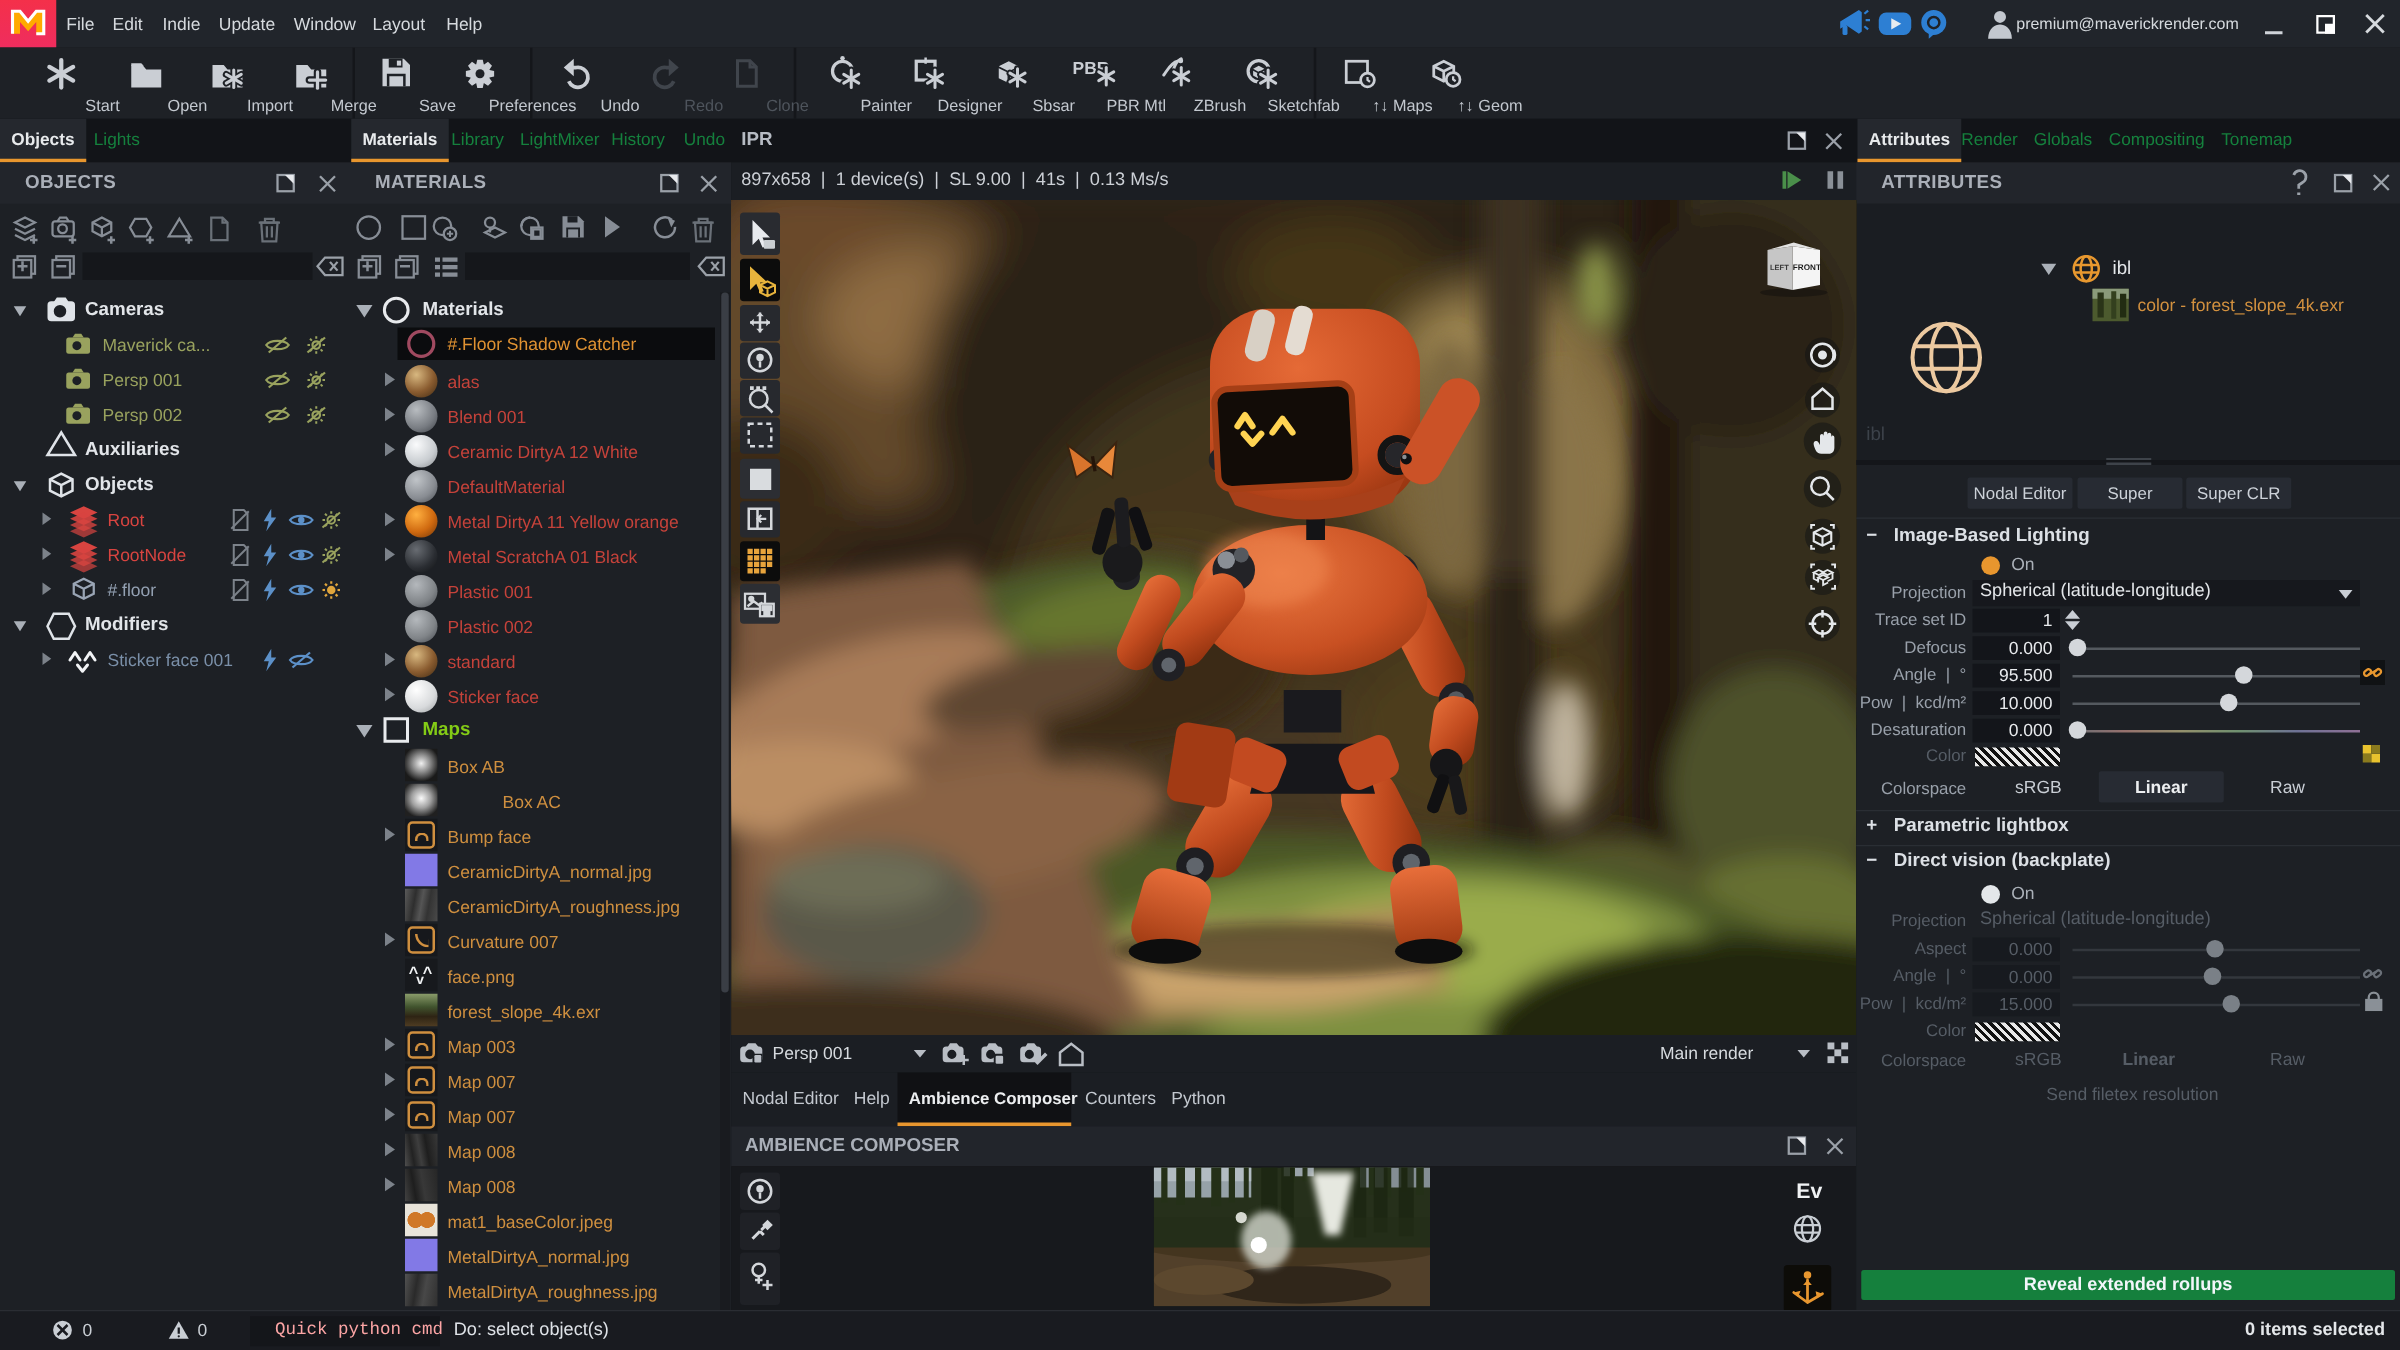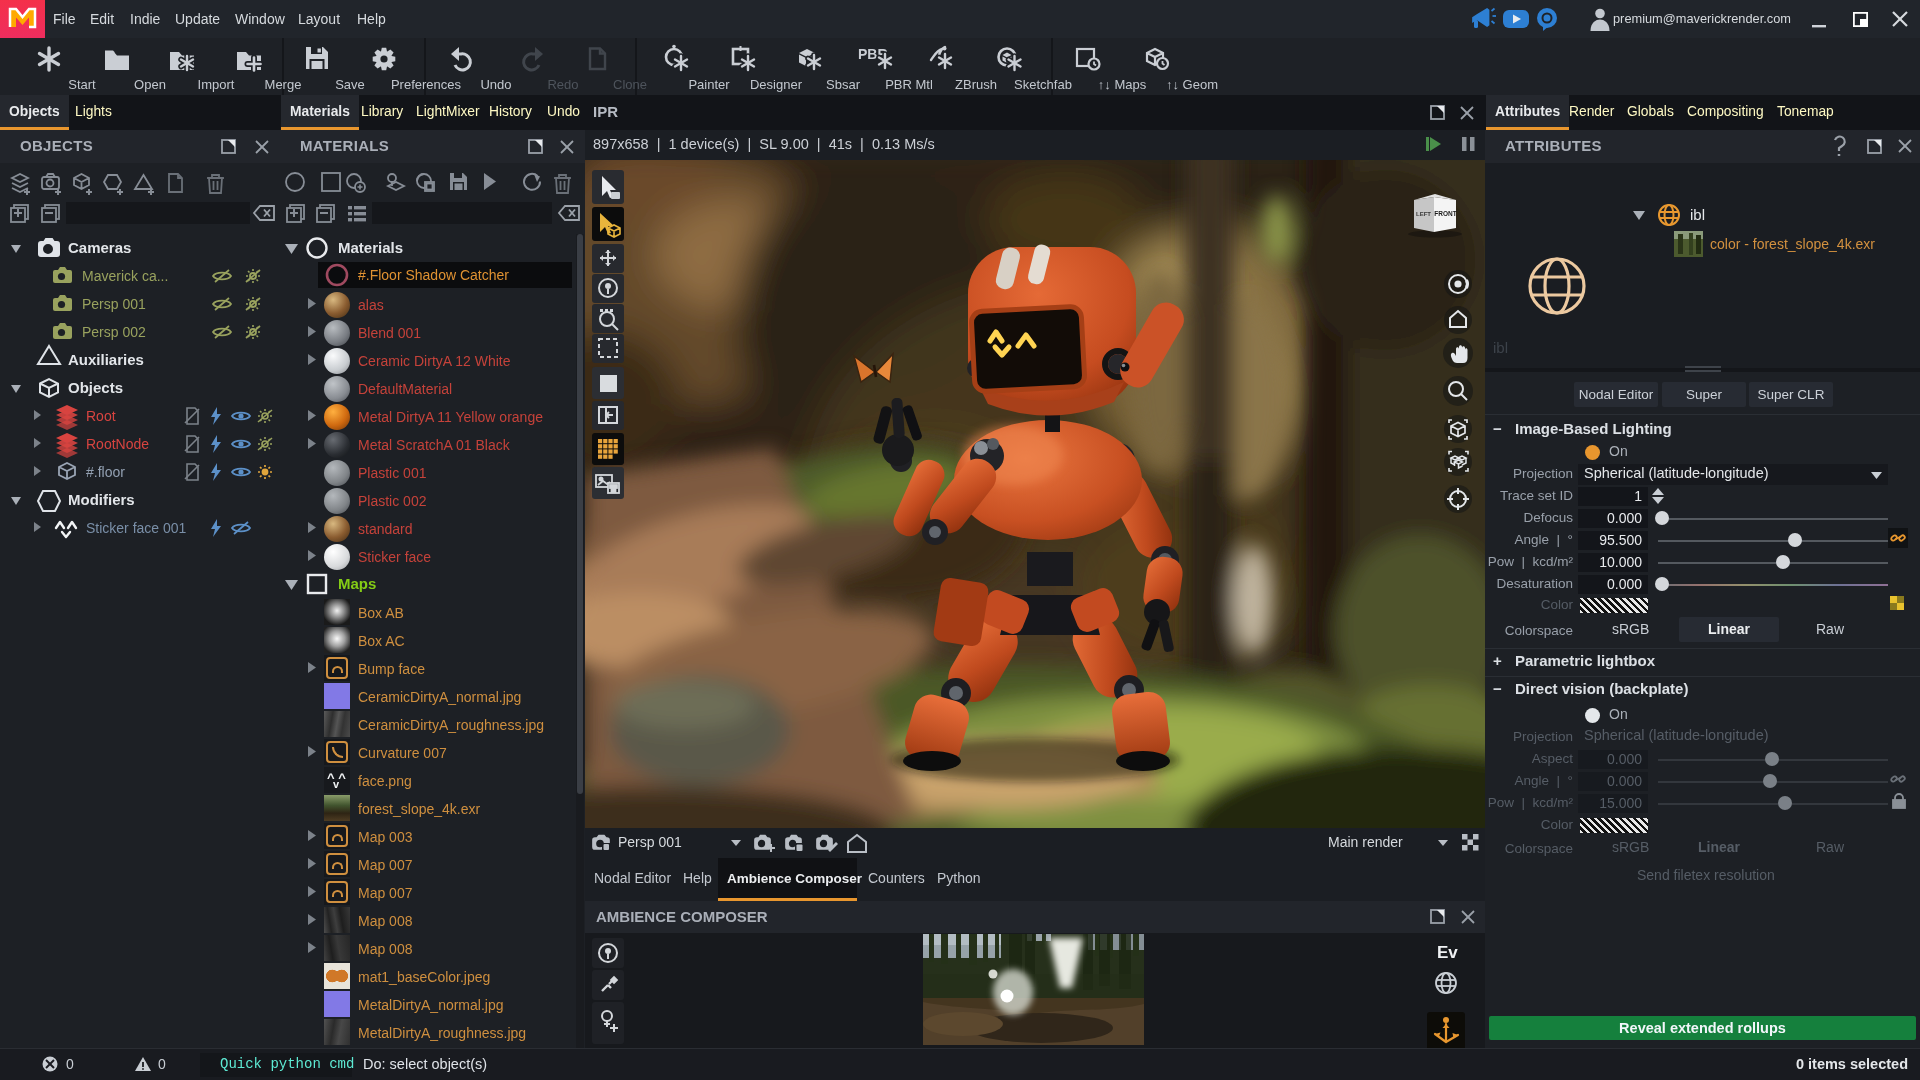--- a/index.html
+++ b/index.html
@@ -15,21 +15,21 @@
 #wintitle { position:absolute; top:0; height:38px; line-height:38px; color:#dadee2; font-size:14.5px; font-weight:bold; width:700px; left:575px; text-align:center; }
 
 
 #toolbar { left:0; top:38px; width:1920px; height:57px; background:#1e2126; }
 .tbtn { position:absolute; top:0; height:57px; text-align:center; color:#c3c8cf; font-size:13px; }
 .tbtn .lbl { position:absolute; bottom:3px; width:100%; text-align:center; }
 .tbtn.dis { color:#4e545c; }
 
 
 #tabrow { left:0; top:95px; width:1920px; height:35px; background:#121418; }
-.tab { position:absolute; top:95px; height:35px; line-height:34px; font-size:13.8px; color:#fef9c3; padding:0 9px; white-space:nowrap; }
+.tab { position:absolute; top:95px; height:35px; line-height:34px; font-size:13.8px; color:#15803d; padding:0 9px; white-space:nowrap; }
 .tab.sel { background:#25282e; color:#e8eaec; font-weight:bold; border-bottom:3px solid #e8962e; }
 .ptitle { position:absolute; font-weight:bold; color:#b6bbc3; font-size:15px; }
 
 
 .panel { position:absolute; background:#1d2025; }
 .phead { position:absolute; left:0; top:0; right:0; height:33px; background:#22252b; }
 .phead .t { position:absolute; left:20px; top:7px; font-weight:bold; color:#aaafb8; font-size:15px; letter-spacing:0.3px;}
 svg { display:block; }
 .row { position:absolute; height:28px; line-height:28px; font-size:14px; }
 
@@ -774,21 +774,21 @@
   <div class="row mat" style="top:217px;">Ceramic DirtyA 12 White</div>
   <div class="row mat" style="top:245px;">DefaultMaterial</div>
   <div class="row mat" style="top:273px;">Metal DirtyA 11 Yellow orange</div>
   <div class="row mat" style="top:301px;">Metal ScratchA 01 Black</div>
   <div class="row mat" style="top:329px;">Plastic 001</div>
   <div class="row mat" style="top:357px;">Plastic 002</div>
   <div class="row mat" style="top:385px;">standard</div>
   <div class="row mat" style="top:413px;">Sticker face</div>
   <div class="row" style="left:58px; top:440px; font-weight:bold; color:#84cc16; font-size:15px;">Maps</div>
   <div class="row map" style="top:469px;">Box AB</div>
-  <div class="row map" style="top:497px;">Box AC</div>
+  <div class="row map" style="top:497px;margin-left:44px;">Box AC</div>
   <div class="row map" style="top:525px;">Bump face</div>
   <div class="row map" style="top:553px;">CeramicDirtyA_normal.jpg</div>
   <div class="row map" style="top:581px;">CeramicDirtyA_roughness.jpg</div>
   <div class="row map" style="top:609px;">Curvature 007</div>
   <div class="row map" style="top:637px;">face.png</div>
   <div class="row map" style="top:665px;">forest_slope_4k.exr</div>
   <div class="row map" style="top:693px;">Map 003</div>
   <div class="row map" style="top:721px;">Map 007</div>
   <div class="row map" style="top:749px;">Map 007</div>
   <div class="row map" style="top:777px;">Map 008</div>
@@ -1465,18 +1465,18 @@
     <line x1="46" y1="11" x2="54" y2="19" stroke="#191b20" stroke-width="2"></line>
           <line x1="54" y1="11" x2="46" y2="19" stroke="#191b20" stroke-width="2"></line>
     <path d="M143,8 L151,22 L135,22 Z" fill="#c9ced4"></path>
           <line x1="143" y1="13" x2="143" y2="18" stroke="#191b20" stroke-width="1.8"></line>
           <circle cx="143" cy="20" r="0.9" fill="#191b20"></circle>
    </g>
   </svg>
   <span style="position:absolute;left:66px;top:7px;font-size:14px;color:#c9ced4;">0</span>
   <span style="position:absolute;left:158px;top:7px;font-size:14px;color:#c9ced4;">0</span>
   <div style="position:absolute;left:200px;top:4px;width:152px;height:24px;background:#14161a;"></div>
-      <span style="position:absolute;left:220px;top:7px;font-size:14px;color:#5eead4;font-family:'Liberation Mono',monospace;">Quick python cmd</span>
+      <span style="position:absolute;left:220px;top:7px;font-size:14px;color:#fca5a5;font-family:'Liberation Mono',monospace;">Quick python cmd</span>
   <span style="position:absolute;left:363px;top:7px;font-size:14.5px;color:#dfe3e8;">Do: select object(s)</span>
   <span style="position:absolute;right:12px;top:7px;font-size:14.5px;font-weight:bold;color:#e4e7ea;">0 items selected</span>
 </div>
 
 </div>
 
 </body></html>

